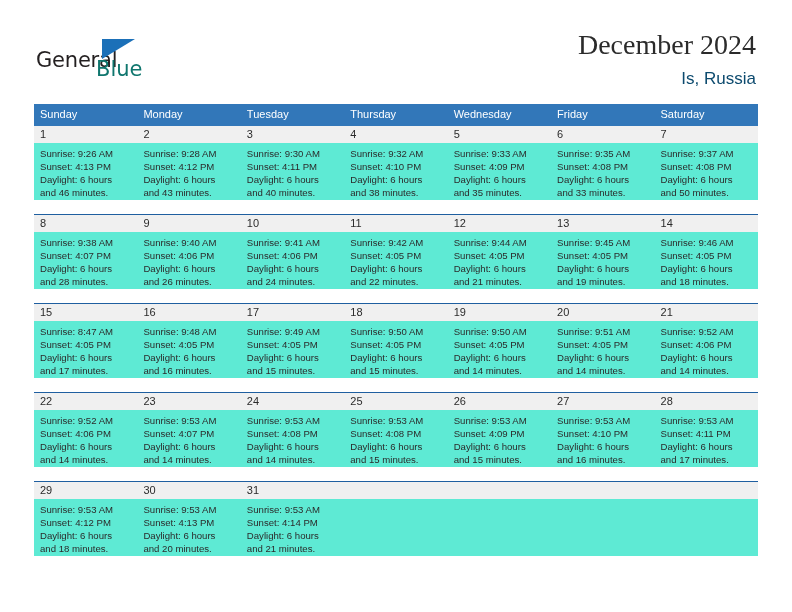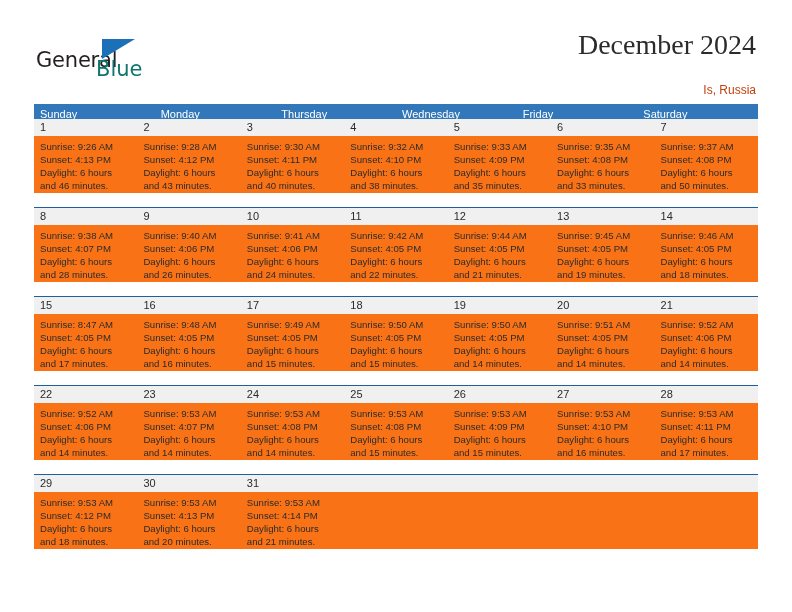--- a/index.html
+++ b/index.html
@@ -75,40 +75,40 @@
   .month-title {
     font-size: 28px;
     color: #2b2b2b;
     line-height: 34px;
     font-weight: normal;
     margin: 0;
     white-space: nowrap;
     font-family: Liberation Serif, serif;
   }
   .location {
-    font-size: 12px;
-    color: #c2410c;
+    font-size: 17px;
+    color: #0c4a6e;
     line-height: 20px;
-    margin-top: 18px;
+    margin-top: 7px;
     white-space: nowrap;
   }
 
   
   .calendar {
     position: absolute;
     left: 34px;
     top: 104px;
     width: 724px;
   }
 
   .weekday-header {
     display: flex;
     width: 100%;
     background: #3277b9;
-    height: 15px;
+    height: 22px;
   }
   .weekday-cell {
     flex: 1 1 0;
     color: #ffffff;
     font-size: 11px;
     line-height: 21px;
     padding-left: 6px;
     box-sizing: border-box;
     overflow: hidden;
     white-space: nowrap;
@@ -140,21 +140,21 @@
     color: #2b2b2b;
     line-height: 17px;
     padding-left: 6px;
     box-sizing: border-box;
     white-space: nowrap;
   }
 
   .detail-band {
     display: flex;
     width: 100%;
-    background: #f97316;
+    background: #5eead4;
     height: 57px;
   }
   .detail-cell {
     flex: 1 1 0;
     box-sizing: border-box;
     padding: 4px 4px 0 6px;
     font-size: 9.6px;
     color: #2b2b2b;
     line-height: 13px;
   }
@@ -181,20 +181,21 @@
       <div class="location">Is, Russia</div>
     </div>
 
   </div>
 
   <div class="calendar">
 
     <div class="weekday-header">
       <div class="weekday-cell">Sunday</div>
       <div class="weekday-cell">Monday</div>
+      <div class="weekday-cell">Tuesday</div>
       <div class="weekday-cell">Thursday</div>
       <div class="weekday-cell">Wednesday</div>
       <div class="weekday-cell">Friday</div>
       <div class="weekday-cell">Saturday</div>
     </div>
 
     <div class="week-row first">
       <div class="daynum-band">
         <div class="daynum-cell">1</div>
         <div class="daynum-cell">2</div>

